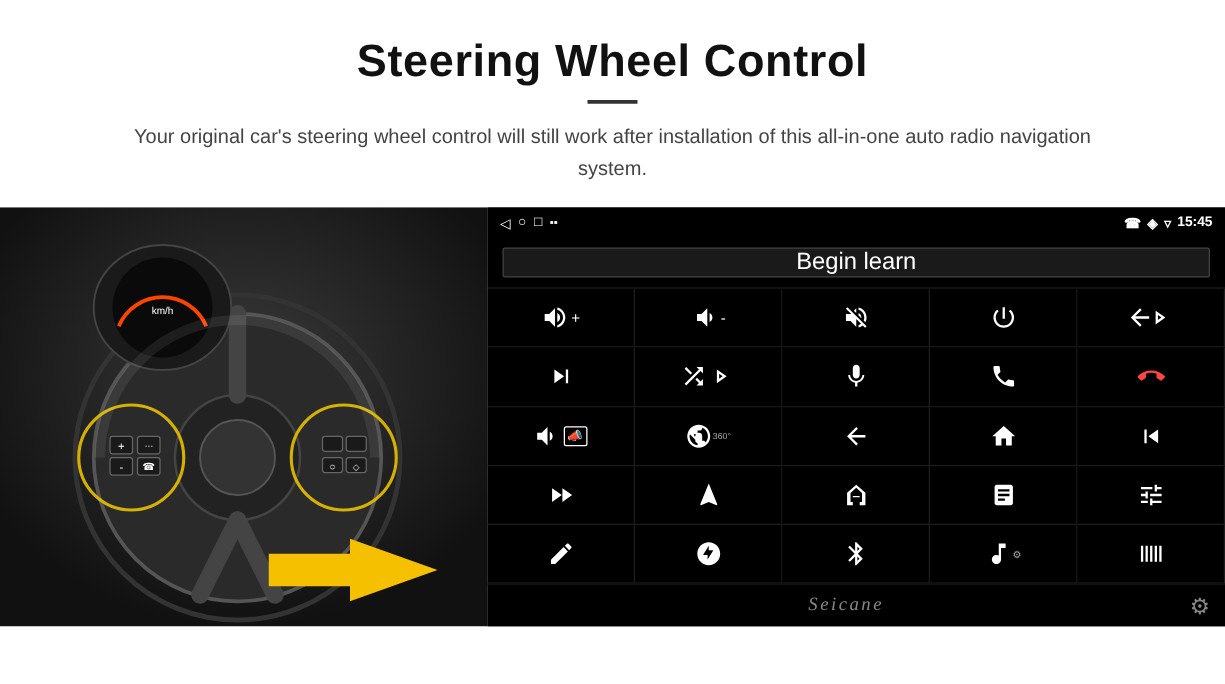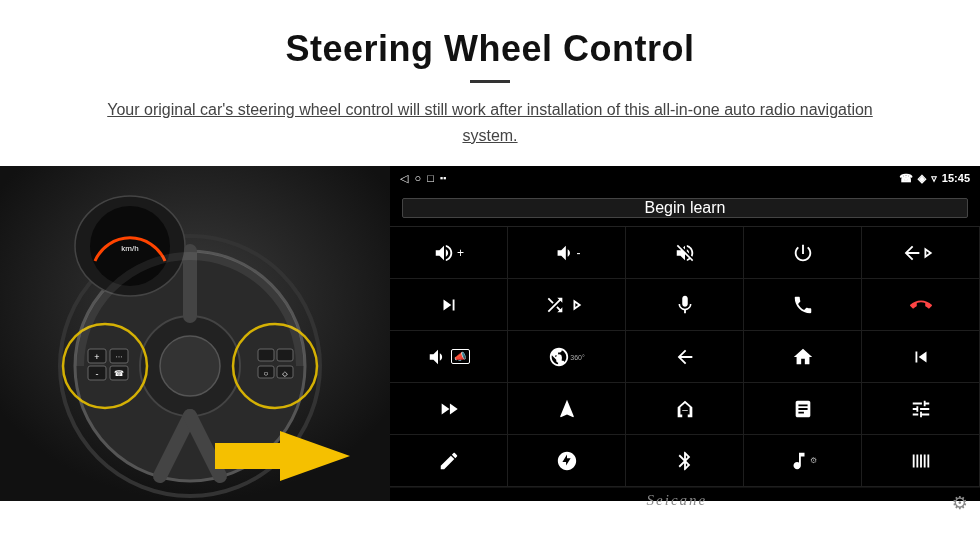--- a/index.html
+++ b/index.html
@@ -29,21 +29,20 @@
       height: 3px;
       background: #333;
       margin: 10px auto 14px;
     }
     .subtitle {
       font-size: 16px;
       color: #444;
       line-height: 1.6;
       max-width: 800px;
       margin: 0 auto;
-      text-decoration: underline;
     }
     .content-section {
       display: flex;
       width: 980px;
       height: 335px;
     }
     .car-image-side {
       width: 390px;
       height: 335px;
       position: relative;
@@ -75,21 +74,21 @@
     .status-right { display: flex; gap: 5px; align-items: center; font-weight: bold; }
     .begin-learn-row {
       padding: 8px 12px;
       background: #000;
     }
     .begin-learn-btn {
       width: 100%;
       background: #1a1a1a;
       border: 1px solid #444;
       color: #fff;
-      font-size: 16px;
+      font-size: 19px;
       padding: 0;
       text-align: center;
       cursor: pointer;
       border-radius: 2px;
     }
     .controls-grid {
       flex: 1;
       display: grid;
       grid-template-columns: repeat(5, 1fr);
       grid-template-rows: repeat(5, 1fr);
@@ -108,27 +107,27 @@
       min-height: 44px;
     }
     .ctrl-cell svg {
       width: 22px;
       height: 22px;
       fill: #fff;
     }
     .bottom-bar {
       display: flex;
       justify-content: space-between;
-      align-items: flex-start;
+      align-items: center;
       padding: 4px 12px;
       background: #000;
       color: #888;
       font-size: 13px;
       border-top: 1px solid #111;
-      height: 14px;
+      height: 34px;
     }
     .seicane-brand {
       font-family: Georgia, serif;
       font-style: italic;
       font-size: 15px;
       color: #888;
       letter-spacing: 2px;
     }
   </style>
 </head>

